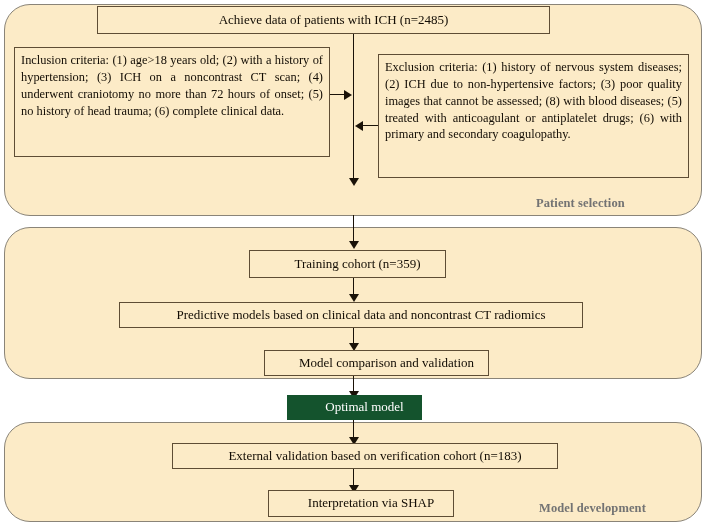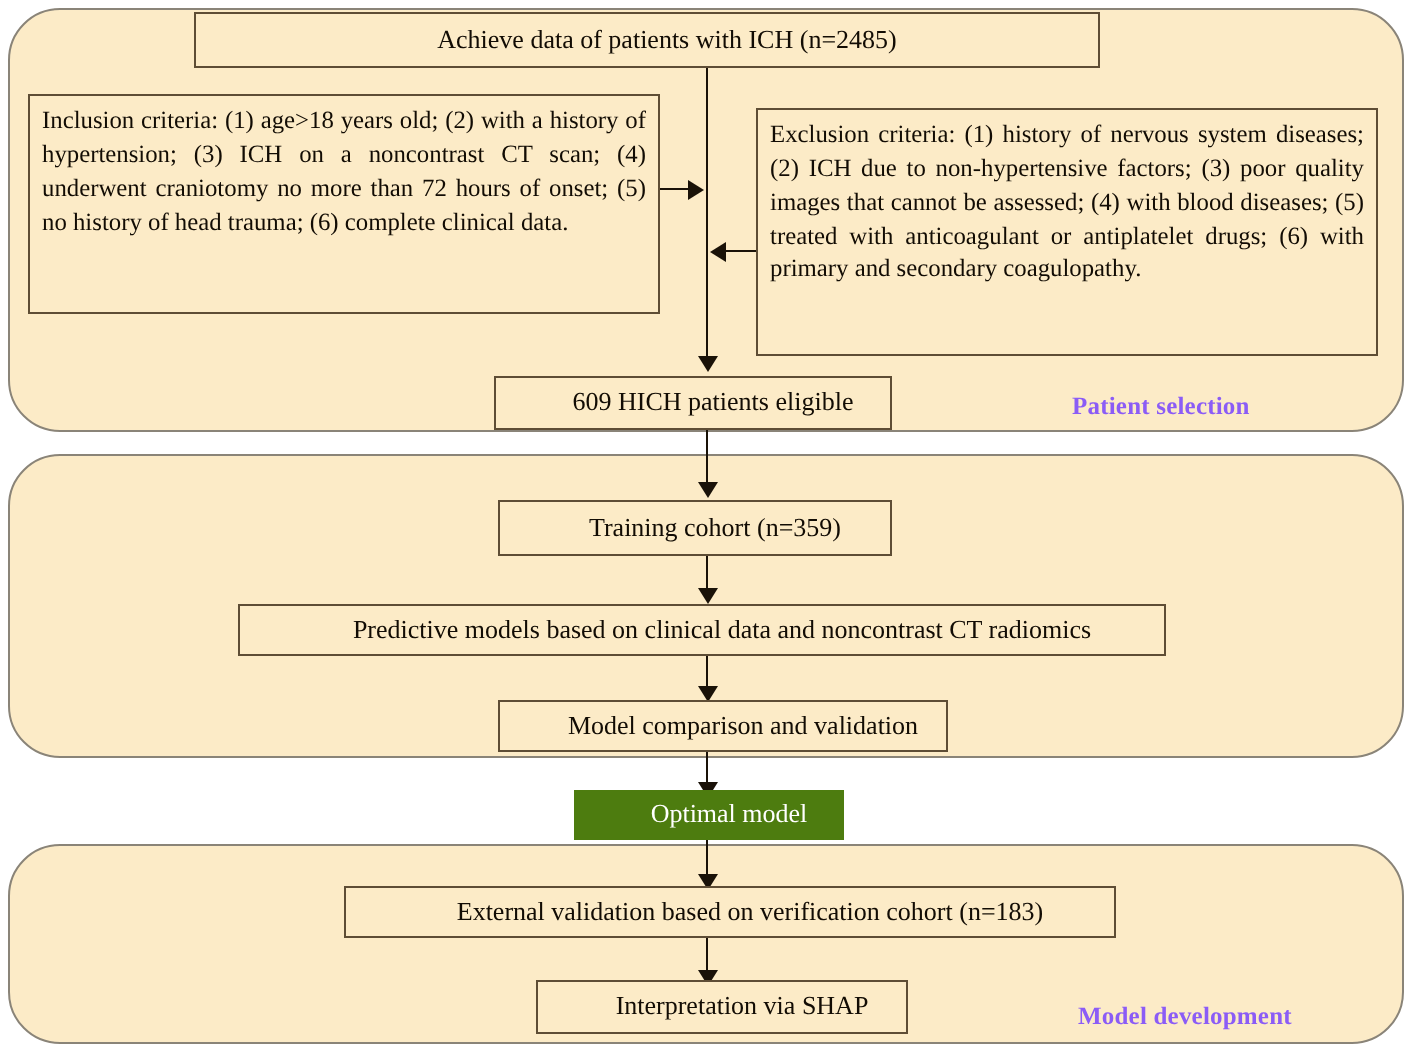--- a/index.html
+++ b/index.html
@@ -23,41 +23,41 @@
     border: 1.6px solid #8a8478;
     border-radius: 26px;
     box-sizing: border-box;
   }
 
   
   .section-label {
     position: absolute;
     font-weight: bold;
     font-size: 12.5px;
-    color: #8b5cf6;
+    color: #737373;
     letter-spacing: 0.1px;
     white-space: nowrap;
   }
 
   
   .box {
     position: absolute;
     background: #fcebc7;
     border: 1.4px solid #5e4d35;
     box-sizing: border-box;
     display: flex;
     align-items: center;
     justify-content: center;
     color: #120c04;
     font-size: 13px;
     line-height: 1.15;
     padding-left: 20px;
   }
   .box.optimal {
-    background: #4d7c0f;
+    background: #14532d;
     border: none;
     color: #ffffff;
   }
 
   
   .box.criteria {
     display: block;
     text-align: justify;
     text-align-last: left;
     padding: 4px 6px 3px 6px;
@@ -116,44 +116,43 @@
   <div class="section-label" style="left:536px; top:196px;">Patient selection</div>
   <div class="section-label" style="left:539px; top:501px;">Model development</div>
 
   <div class="box" style="left:97px; top:6px; width:453px; height:28px;">Achieve data of patients with ICH (n=2485)</div>
 
   <div class="vline" style="left:353px; top:34px; height:145px;"></div>
   <div class="arrow-down" style="left:349px; top:178px;"></div>
 
   <div class="box criteria" style="left:14px; top:47px; width:316px; height:110px;">Inclusion criteria: (1) age&gt;18 years old; (2) with a history of hypertension; (3) ICH on a noncontrast CT scan; (4) underwent craniotomy no more than 72 hours of onset; (5) no history of head trauma; (6) complete clinical data.</div>
 
-  <div class="box criteria" style="left:378px; top:54px; width:311px; height:124px;">Exclusion criteria: (1) history of nervous system diseases; (2) ICH due to non-hypertensive factors; (3) poor quality images that cannot be assessed; (4) with blood diseases; (5) treated with anticoagulant or antiplatelet drugs; (6) with primary and secondary coagulopathy.</div>
+  <div class="box criteria" style="left:378px; top:54px; width:311px; height:124px;">Exclusion criteria: (1) history of nervous system diseases; (2) ICH due to non-hypertensive factors; (3) poor quality images that cannot be assessed; (8) with blood diseases; (5) treated with anticoagulant or antiplatelet drugs; (6) with primary and secondary coagulopathy.</div>
 
   <div class="hline" style="left:330px; top:94px; width:15px;"></div>
   <div class="arrow-right" style="left:344px; top:90px;"></div>
 
   <div class="hline" style="left:363px; top:125px; width:15px;"></div>
   <div class="arrow-left" style="left:355px; top:121px;"></div>
 
-  <div class="box" style="left:247px; top:188px; width:199px; height:27px;">609 HICH patients eligible</div>
 
   <div class="vline" style="left:353px; top:215px; height:28px;"></div>
   <div class="arrow-down" style="left:349px; top:241px;"></div>
 
   <div class="box" style="left:249px; top:250px; width:197px; height:28px;">Training cohort (n=359)</div>
 
   <div class="vline" style="left:353px; top:278px; height:20px;"></div>
   <div class="arrow-down" style="left:349px; top:294px;"></div>
 
   <div class="box" style="left:119px; top:302px; width:464px; height:26px;">Predictive models based on clinical data and noncontrast CT radiomics</div>
 
   <div class="vline" style="left:353px; top:328px; height:19px;"></div>
   <div class="arrow-down" style="left:349px; top:343px;"></div>
 
-  <div class="box" style="left:249px; top:350px; width:225px; height:26px;">Model comparison and validation</div>
+  <div class="box" style="left:264px; top:350px; width:225px; height:26px;">Model comparison and validation</div>
 
   <div class="vline" style="left:353px; top:376px; height:19px;"></div>
   <div class="arrow-down" style="left:349px; top:391px;"></div>
 
   <div class="box optimal" style="left:287px; top:395px; width:135px; height:25px;">Optimal model</div>
 
   <div class="vline" style="left:353px; top:420px; height:20px;"></div>
   <div class="arrow-down" style="left:349px; top:437px;"></div>
 
   <div class="box" style="left:159px; top:443px; width:386px; height:26px;margin-left:13px;">External validation based on verification cohort (n=183)</div>

